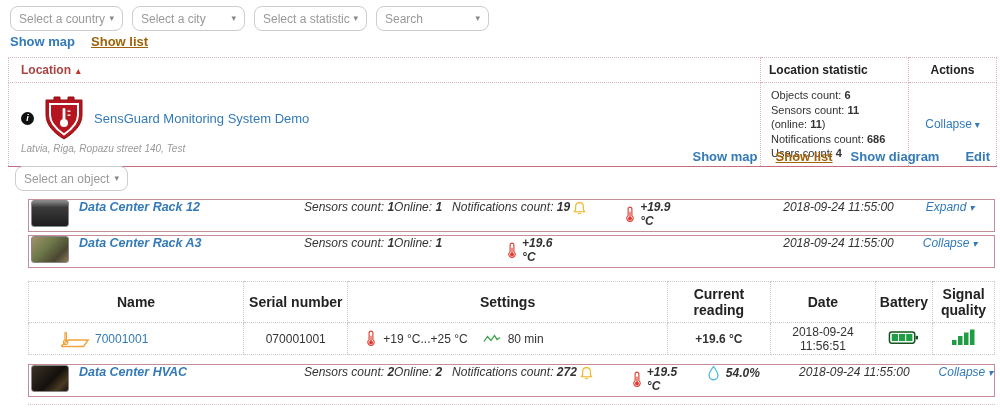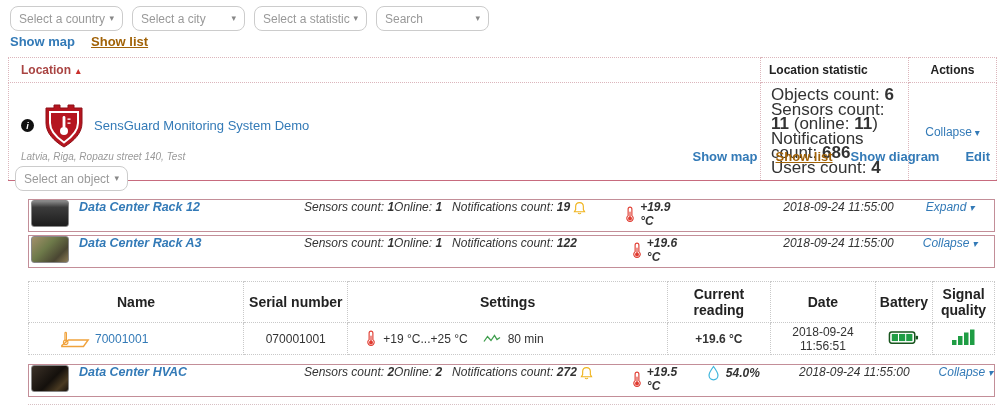--- a/index.html
+++ b/index.html
@@ -33,21 +33,21 @@
   .sort-caret { color:#c9302c; font-size:9px; margin-left:5px; }
   .sort-caret::after { content:"▴"; }
   .loc-cell { padding:4px 12px 3px 12px; }
   .loc-main { display:flex; align-items:center; gap:9px; }
   .info-badge { width:13px; height:13px; background:#111; color:#fff; border-radius:50%;
                 font-size:9px; font-weight:bold; display:flex; align-items:center;
                 justify-content:center; font-style:italic; flex:0 0 13px; }
   .info-badge::after { content:"i"; }
   .org-link { font-size:13px; }
   .loc-addr { font-size:10px; font-style:italic; color:#999; margin-top:2px; }
-  .stat-cell { padding:5px 10px; font-size:17px; line-height:14.5px; }
+  .stat-cell { padding:5px 10px; font-size:11px; line-height:14.5px; }
   .act-cell { text-align:center; }
 
   
   .toolbar { position:absolute; top:149px; right:10px; display:flex; gap:18px;
              font-weight:bold; font-size:13px; }
   .toolbar .gap-big { margin-left:8px; }
 
   
   .obj-select { position:absolute; top:166px; left:15px; }
 
@@ -203,21 +203,20 @@
       </span>
       <span class="slot-date">2018-09-24 11:55:00</span>
       <span class="slot-action"><a class="lnk link-caret" style="font-weight:normal">Expand</a></span>
     </div>
 
     <div class="obj-row">
       <div class="thumb thumb-rackA3"></div>
       <a class="lnk obj-name">Data Center Rack A3</a>
       <span class="cnt slot-sensors"><span>Sensors count:</span> <b>1</b></span>
       <span class="cnt slot-online"><span>Online:</span> <b>1</b></span>
-      <span class="cnt slot-notif"><span>Notifications count:</span> <b>122</b></span>
       <span class="slot-bell"></span>
       <span class="slot-temp">
         <span class="icon">
           <svg width="10" height="17" viewBox="0 0 10 18">
               <path d="M5 1.2c1.2 0 2 .9 2 2v7a3.4 3.4 0 1 1-4 0v-7c0-1.1.8-2 2-2z" fill="#fff" stroke="#e03b30" stroke-width="1.2"></path>
               <rect x="4.4" y="6" width="1.2" height="6" fill="#e03b30"></rect>
               <circle cx="5" cy="13.2" r="2.1" fill="#e03b30"></circle>
             </svg>
         </span>
         <span>+19.6 °C</span>

